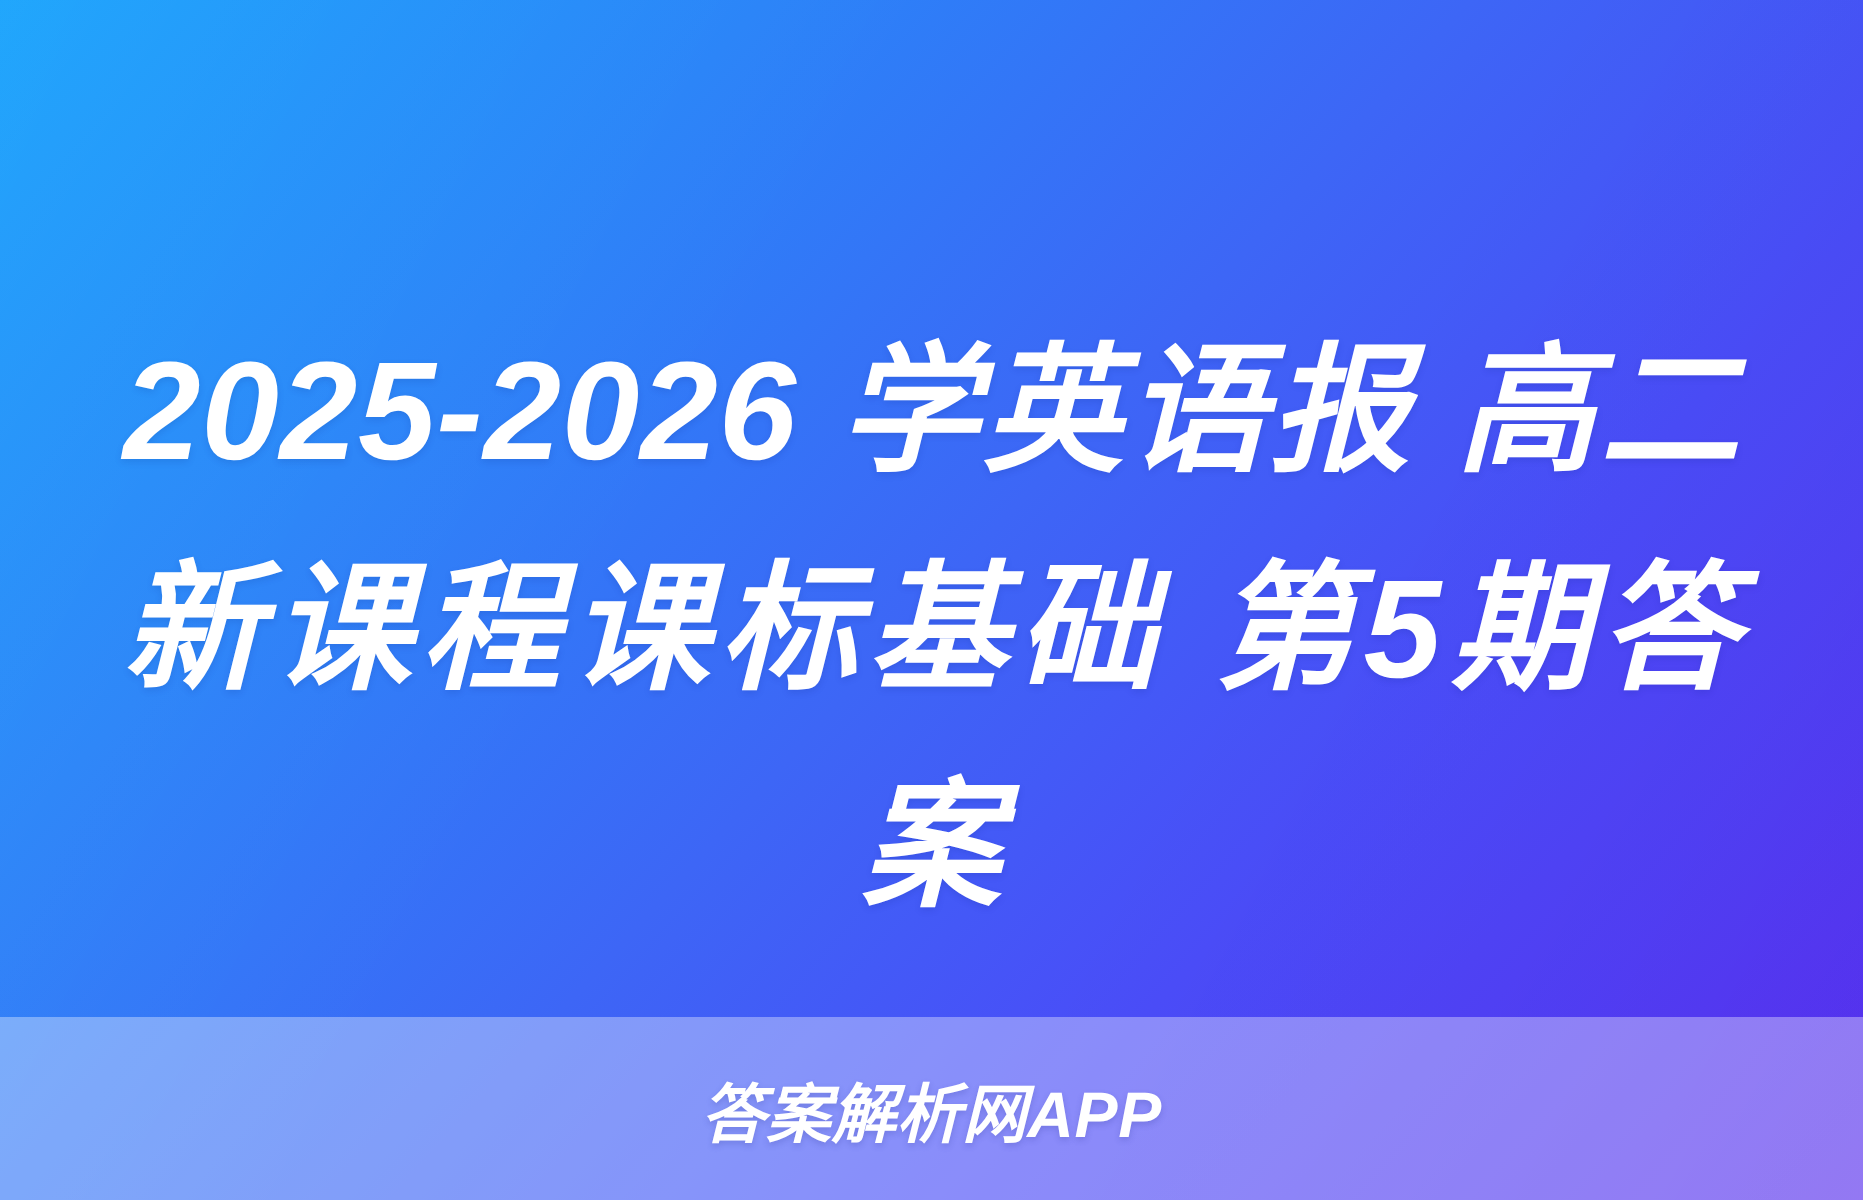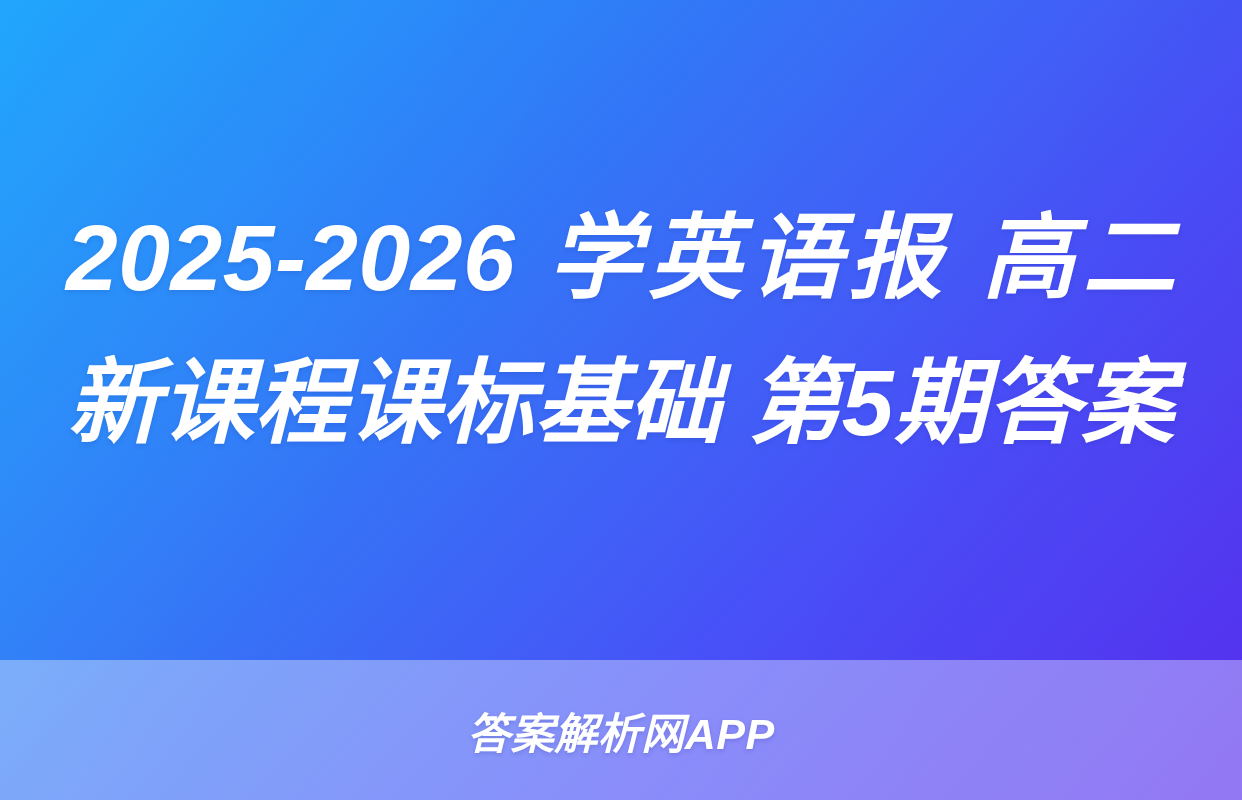--- a/index.html
+++ b/index.html
@@ -47,41 +47,41 @@
   
   .title-wrap {
     position: absolute;
     left: 66px;
     right: 66px;
     top: 186px;
     z-index: 2;
   }
 
   .title {
-    margin: 0;
+    margin: 16px;
     color: #ffffff;
     font-size: 93px;
     line-height: 145px;
     font-weight: 700;
     font-style: italic;
     letter-spacing: 0.5px;
     text-align: justify;
     text-align-last: center;
     text-justify: inter-character;
     word-break: break-all;
     text-shadow: 0 2px 5px rgba(10, 30, 120, 0.13);
   }
 
   
   .footer-bar {
     position: absolute;
     left: 0;
     right: 0;
     bottom: 0;
-    height: 140px;
+    height: 122px;
     background: rgba(255, 255, 255, 0.355);
     display: flex;
     align-items: center;
     justify-content: center;
     z-index: 3;
   }
 
   .footer-text {
     color: #ffffff;
     font-size: 43px;

